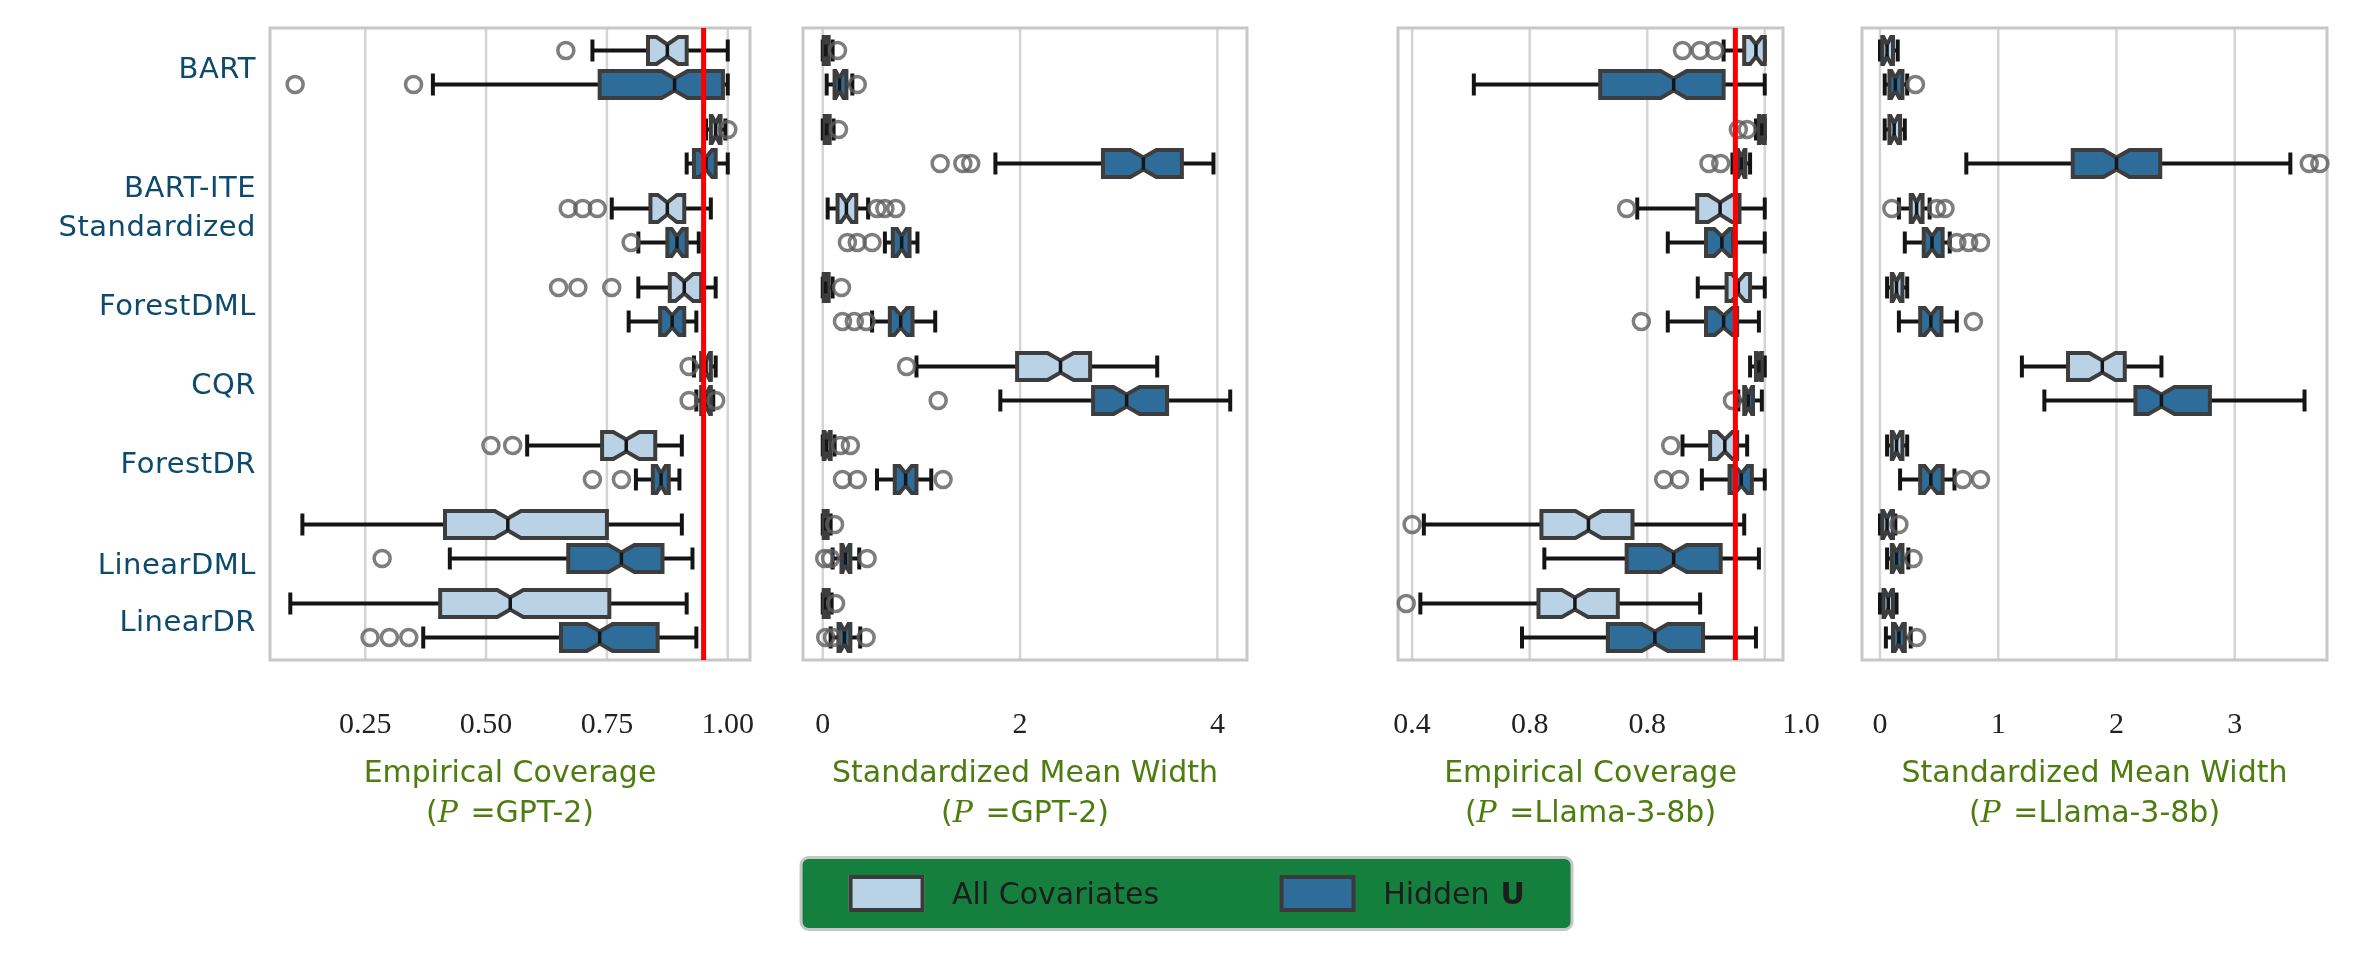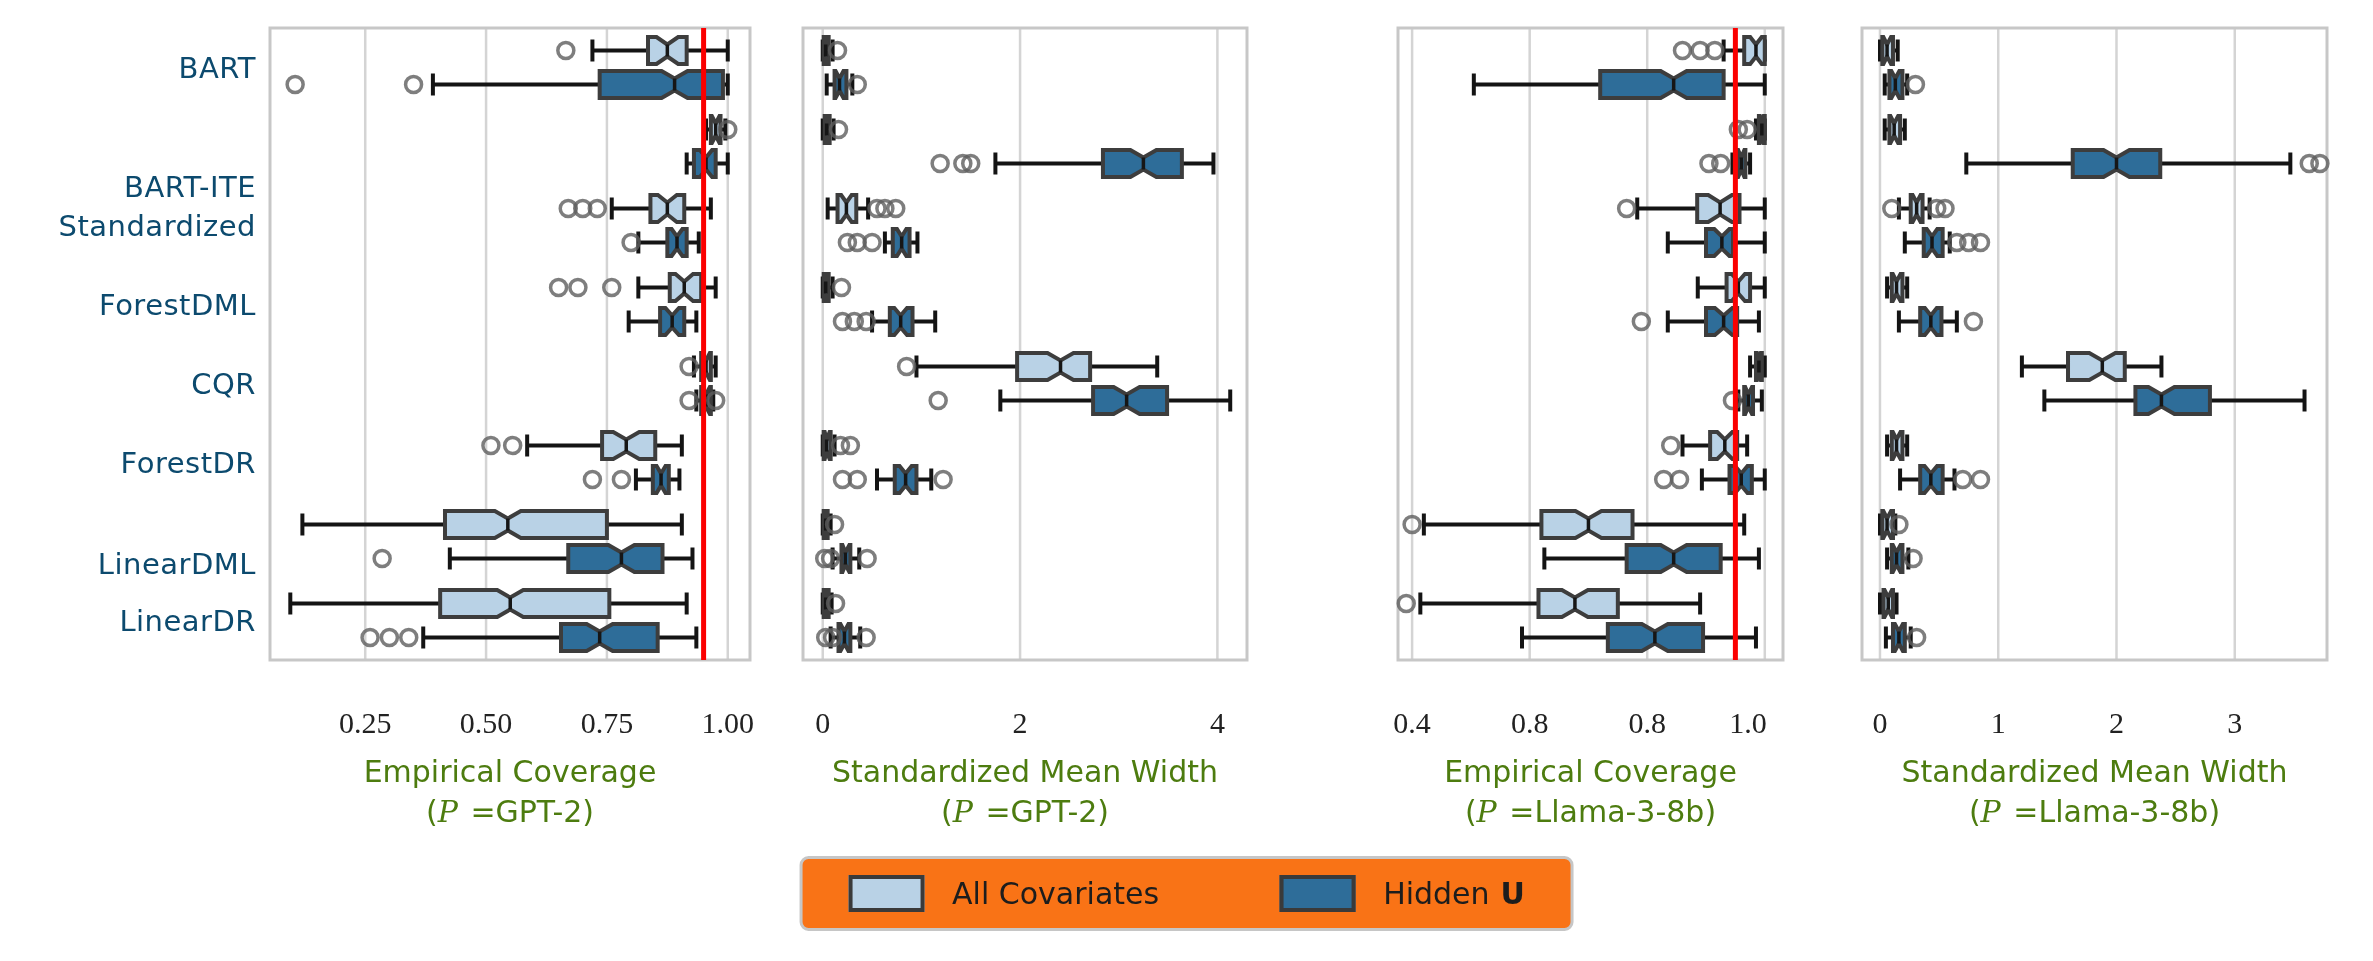--- a/index.html
+++ b/index.html
@@ -7,21 +7,21 @@
        font-family:"DejaVu Sans","Liberation Sans",sans-serif;}
   #plot-svg{position:absolute;left:0;top:0;}
   .ylab{position:absolute;left:8px;width:248px;text-align:right;font-size:29px;line-height:40px;
         color:#0c4a6e;letter-spacing:0.5px;}
   .tick{position:absolute;width:140px;text-align:center;top:706px;
         font-family:Liberation Serif, serif;font-size:30px;color:#222;}
   .axtitle{position:absolute;width:640px;text-align:center;font-size:30px;color:#4d7c0f;line-height:40px;}
   .cal{font-family:"DejaVu Serif","Liberation Serif",serif;font-style:italic;padding-right:3px;}
   .legend{position:absolute;left:50%;top:856px;transform:translateX(-50%);
           display:flex;align-items:center;column-gap:120px;border:3px solid #c6c6c6;
-          border-radius:9px;padding:16px 46px;background:#f97316;}
+          border-radius:9px;padding:16px 46px;background:#15803d;}
   .legend-item{display:flex;align-items:center;column-gap:28px;font-size:30px;color:#1d1d1d;}
   .swatch{display:inline-block;width:76px;height:37px;border:4px solid #3a3a3a;box-sizing:border-box;}
   .uvec{margin-left:11px;font-weight:bold;}
 </style>
 </head>
 <body>
 
 <div id="fig">
   <svg id="plot-svg" width="2373" height="961">
       <line x1="365.226586102719" x2="365.226586102719" y1="28" y2="660" stroke="#d4d4d4" stroke-width="2.5"></line>
@@ -539,21 +539,21 @@
     <div class="axtitle" style="left: 190px; top: 752px;">Empirical Coverage</div>
     <div class="axtitle" style="left: 190px; top: 792px;"><span>(</span><span class="cal">P</span><span> =GPT-2)</span></div>
     <div class="tick" style="left: 752.733px;">0</div>
     <div class="tick" style="left: 950.067px;">2</div>
     <div class="tick" style="left: 1147.4px;">4</div>
     <div class="axtitle" style="left: 705px; top: 752px;">Standardized Mean Width</div>
     <div class="axtitle" style="left: 705px; top: 792px;"><span>(</span><span class="cal">P</span><span> =GPT-2)</span></div>
     <div class="tick" style="left: 1342.11px; text-align: center;">0.4</div>
     <div class="tick" style="left: 1459.66px;">0.8</div>
     <div class="tick" style="left: 1577.22px;">0.8</div>
-    <div class="tick" style="left: 1678px;">1.0</div>
+    <div class="tick" style="left: 1731px;">1.0</div>
     <div class="axtitle" style="left: 1270.5px; top: 752px;">Empirical Coverage</div>
     <div class="axtitle" style="left: 1270.5px; top: 792px;"><span>(</span><span class="cal">P</span><span> =Llama-3-8b)</span></div>
     <div class="tick" style="left: 1809.98px;">0</div>
     <div class="tick" style="left: 1928.24px;">1</div>
     <div class="tick" style="left: 2046.5px;">2</div>
     <div class="tick" style="left: 2164.76px;">3</div>
     <div class="axtitle" style="left: 1774.5px; top: 752px;">Standardized Mean Width</div>
     <div class="axtitle" style="left: 1774.5px; top: 792px;"><span>(</span><span class="cal">P</span><span> =Llama-3-8b)</span></div>
   </div>
 

